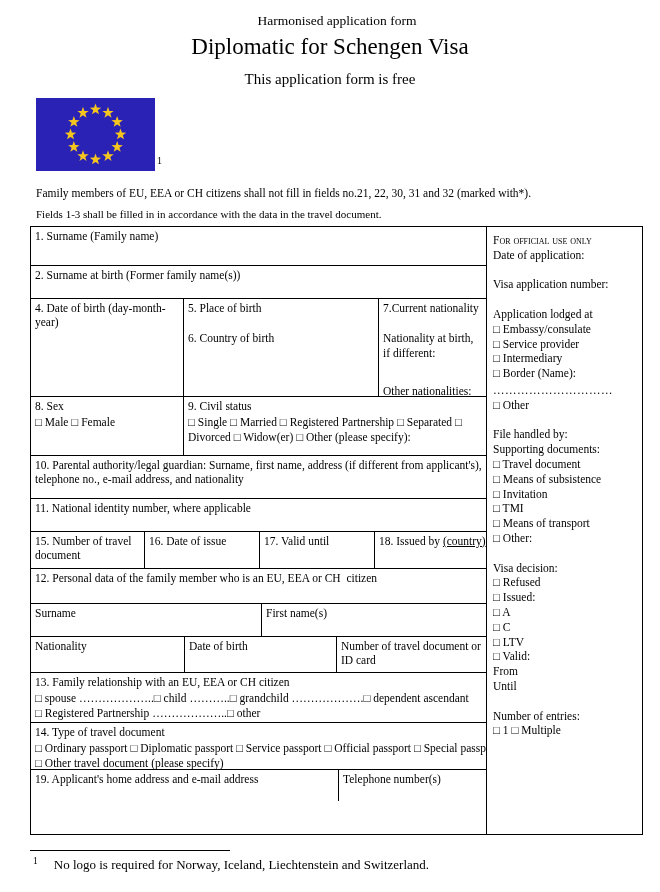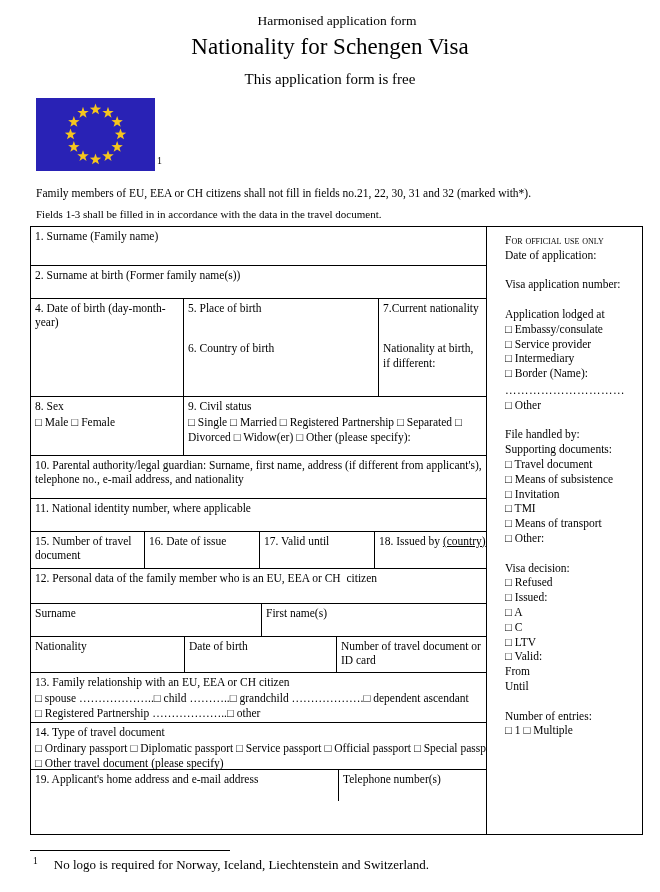--- a/index.html
+++ b/index.html
@@ -24,44 +24,44 @@
     border:1px solid #000; display:flex; font-size:11.5px; line-height:1.26;
   }
   .main { width:455px; flex:none; }
   .row { display:flex; border-top:1px solid #000; overflow:hidden; }
   .row.first { border-top:none; }
   .cell { padding:2px 4px 2px 4px; overflow:hidden; flex:none; }
   .cell + .cell { border-left:1px solid #000; }
   .grow { flex:1 1 auto; }
   .nowrap { white-space:nowrap; }
   .pre { white-space:pre-wrap; }
-  .m20 { margin-top:26px; }
+  .m20 { margin-top:16px; }
   .m24 { margin-top:24px; }
   .m2  { margin-top:2px; }
   .u { text-decoration:underline; }
 
   .official {
     width:156px; flex:none; border-left:1px solid #000;
-    padding:6px 2px 0 18px; line-height:14.8px; font-size:11.5px;
+    padding:6px 2px 0 6px; line-height:14.8px; font-size:11.5px;
   }
   .oline { min-height:14.8px; white-space:nowrap; overflow:hidden; }
   .oline.smallcaps { font-variant:small-caps; }
   .oline.dots { margin-top:2px; letter-spacing:0.5px; }
 
   .fn-rule { position:absolute; left:30px; top:850px; width:200px; border-top:1.5px solid #000; }
   .footnote { position:absolute; left:33px; top:856px; font-size:13px; }
   .footnote sup { font-size:9.5px; vertical-align:5px; margin-right:16px; }
 </style>
 </head>
 <body>
 
 <div class="page">
 
   <div class="hdr-sub">Harmonised application form</div>
-  <div class="hdr-title">Nationality for Schengen Visa</div>
+  <div class="hdr-title">Diplomatic for Schengen Visa</div>
   <div class="hdr-free">This application form is free</div>
 
   <div class="flag">
     <svg viewBox="0 0 119 73">
       <defs>
         <polygon id="star" points="0,-6 1.41,-1.94 5.71,-1.85 2.28,0.74 3.53,4.85 0,2.4 -3.53,4.85 -2.28,0.74 -5.71,-1.85 -1.41,-1.94"></polygon>
       </defs>
       <rect x="0" y="0" width="119" height="73" fill="#2922b5"></rect>
       <g fill="#f6c51e">
         <use href="#star" transform="translate(59.5,11.5)"></use>

